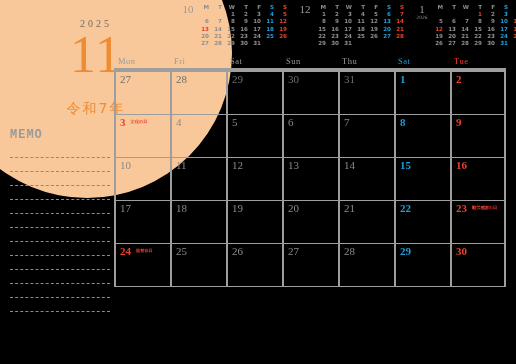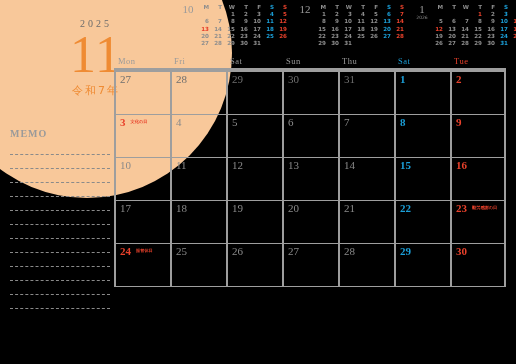--- a/index.html
+++ b/index.html
@@ -38,24 +38,24 @@
   }
   #month-number {
     font-size:52px;
     line-height:48px;
     color:#ef8b33;
     font-family:"Liberation Serif", serif;
     letter-spacing:1px;
     margin-top:2px;
   }
   #era-label {
-    font-size:11px;
+    font-size:14px;
     letter-spacing:2px;
     color:#ef8b33;
-    margin-top:4px;
+    margin-top:21px;
     font-family:"DejaVu Sans", sans-serif;
   }
 
   
   #mini-row {
     position:absolute;
     left:178px; top:4px;
     width:336px; height:50px;
     display:flex;
     gap:6px;
@@ -96,24 +96,24 @@
   .md.hol { color:#e8412b; }
 
   
   #memo-panel {
     position:absolute;
     left:10px; top:128px;
     width:100px;
     z-index:2;
   }
   #memo-title {
-    font-size:10px;
+    font-size:12px;
     letter-spacing:1px;
     color:#9a9a9a;
-    font-family:Liberation Serif, serif;
+    font-family:Liberation Mono, monospace;
     font-weight:bold;
     margin-bottom:15px;
   }
   .memo-line {
     border-top:1px dashed #8a8a8a;
     height:14px;
   }
 
   
   #calendar {

